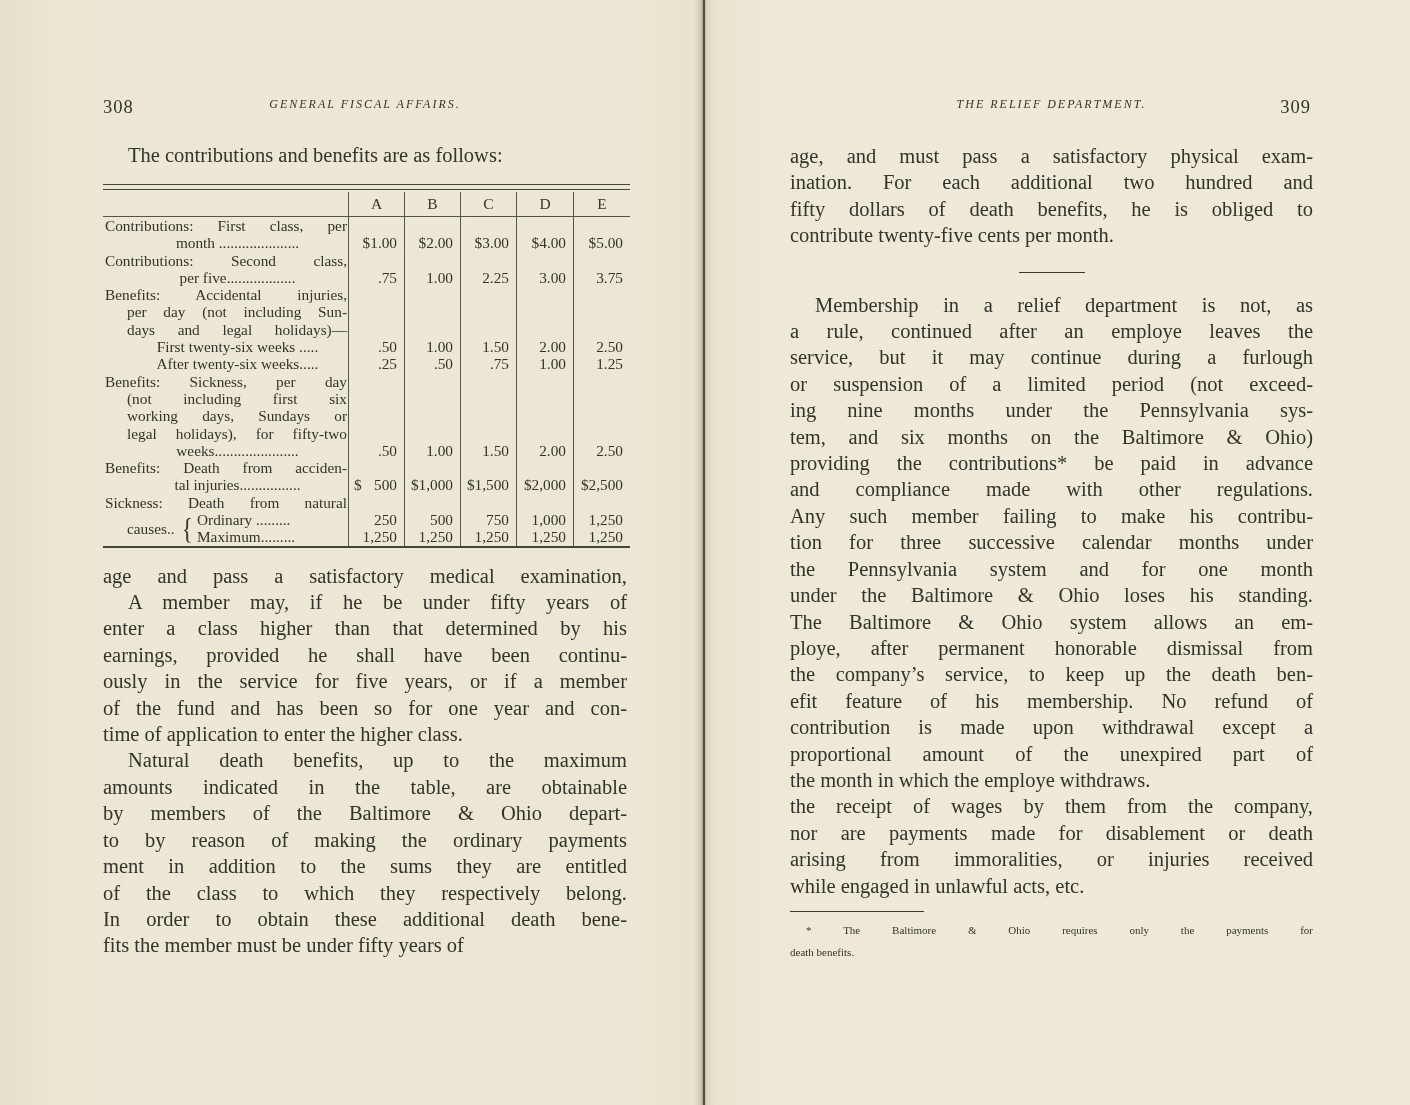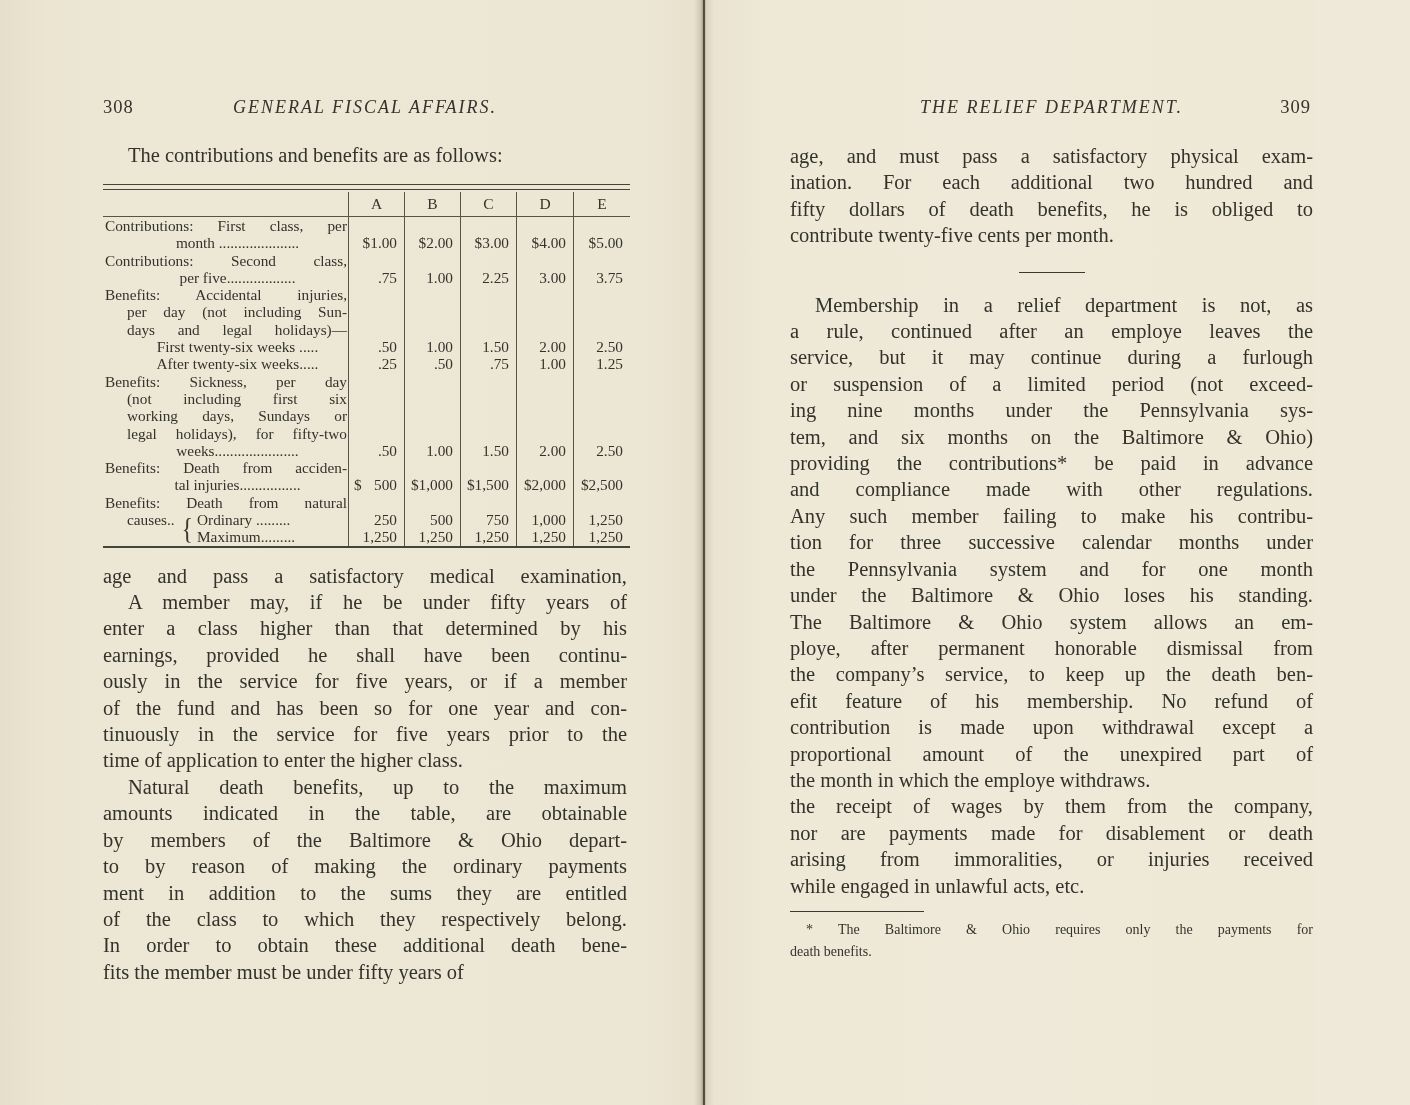--- a/index.html
+++ b/index.html
@@ -17,55 +17,55 @@
   .gutter::after { content:""; position:absolute; left:9px; top:0; width:1.5px; height:100%; background:rgba(60,54,38,0.75); }
 
   .content { position:absolute; top:97px; }
   .page.left  .content { left:103px; width:524px; }
   .page.right .content { left:87px;  width:523px; }
 
   .page-head { position:relative; height:26px; font-size:18.5px; }
   .page-num { position:absolute; top:0; font-size:18.5px; letter-spacing:1px; }
   .page-num.pn-left  { left:0; }
   .page-num.pn-right { right:2px; }
-  .running-head { display:block; width:100%; text-align:center; font-style:italic; letter-spacing:2px; font-size:18px; }
+  .running-head { display:block; width:100%; text-align:center; font-style:italic; letter-spacing:2px; font-size:12px; }
 
   .intro { margin-top:21px; padding-left:25px; font-size:20.5px; }
 
   
   .rtable { margin-top:17px; width:527px; border-bottom:2px solid #45443a; }
   .rtable .toprule { height:4px; border-top:1.3px solid #45443a; border-bottom:1.3px solid #45443a; margin-bottom:2px; }
   .trow { display:grid; grid-template-columns:245px 56px 56px 56px 57px 57px; }
   .tcell { font-size:15.3px; line-height:17.3px; overflow:hidden; }
   .trow.thead .tcell { border-bottom:1px solid #55544a; text-align:center; font-size:15.5px; line-height:24px; height:24px; }
   .tcell.tv { border-left:1px solid #55544a; }
   .tlabel { padding-left:2px; text-align:center; }
   .tlabel.ind { padding-left:24px; }
   .tlabel.j { text-align:justify; text-align-last:justify; padding-right:1px; }
   .val { display:block; text-align:right; padding-right:7px; white-space:nowrap; }
   .val.split { display:flex; justify-content:space-between; padding:0 7px 0 5px; }
-  .brace-label { display:flex; padding-left:24px; }
+  .brace-label { display:flex; align-items:center; padding-left:24px; }
   .brace-label .causes { font-size:15.3px; margin-right:5px; }
   .brace-label .brace { font-size:30px; font-weight:400; line-height:34px; transform:scaleX(0.8); color:#3c3b31; }
   .brace-label .bitems { display:flex; flex-direction:column; margin-left:3px; }
   .brace-label .bitems .bitem { font-size:15.3px; line-height:17.3px; }
   .stack { display:flex; flex-direction:column; justify-content:flex-end; }
 
   
   .paragraphs { margin-top:15px; }
   .para { font-size:20.5px; }
   .pline { line-height:26.4px; text-align:justify; text-align-last:justify; }
   .pline.first { padding-left:25px; }
   .pline.last { text-align-last:left; }
 
   .divider { width:66px; border-top:1.5px solid #3a392f; margin:23px auto 19px auto; height:0; }
 
   .footnote { margin-top:12px; }
   .footrule { width:134px; border-top:1.2px solid #3a392f; margin-bottom:7px; }
-  .fline { font-size:14px; line-height:22px; text-align:justify; text-align-last:justify; }
+  .fline { font-size:11px; line-height:22px; text-align:justify; text-align-last:justify; }
   .fline.first { padding-left:16px; }
   .fline.last { text-align-last:left; }
 </style>
 </head>
 <body>
 
 <div>
 
   <div class="page left">
     <div class="content">
@@ -369,21 +369,21 @@
               <span class="val">$1,500</span>
             </div>
             <div class="tcell tv">
               <span class="val">$2,000</span>
             </div>
             <div class="tcell tv">
               <span class="val">$2,500</span>
             </div>
           </div>
           <div class="trow">
-            <div class="tcell tlabel j">Benefits: Death from natural</div>
+            <div class="tcell tlabel j">Sickness: Death from natural</div>
             <div class="tcell tv">
               <span class="val">&nbsp;</span>
             </div>
             <div class="tcell tv">
               <span class="val">&nbsp;</span>
             </div>
             <div class="tcell tv">
               <span class="val">&nbsp;</span>
             </div>
             <div class="tcell tv">
@@ -425,21 +425,20 @@
           </div>
         </div>
       <div class="paragraphs">
           <div class="para">
             <div class="pline">age and pass a satisfactory medical examination,</div>
             <div class="pline first">A member may, if he be under fifty years of</div>
             <div class="pline">enter a class higher than that determined by his</div>
             <div class="pline">earnings, provided he shall have been continu-</div>
             <div class="pline">ously in the service for five years, or if a member</div>
             <div class="pline">of the fund and has been so for one year and con-</div>
-            <div class="pline">tinuously in the service for five years prior to the</div>
             <div class="pline last">time of application to enter the higher class.</div>
           </div>
           <div class="para">
             <div class="pline first">Natural death benefits, up to the maximum</div>
             <div class="pline">amounts indicated in the table, are obtainable</div>
             <div class="pline">by members of the Baltimore &amp; Ohio depart-</div>
             <div class="pline">to by reason of making the ordinary payments</div>
             <div class="pline">ment in addition to the sums they are entitled</div>
             <div class="pline">of the class to which they respectively belong.</div>
             <div class="pline">In order to obtain these additional death bene-</div>

